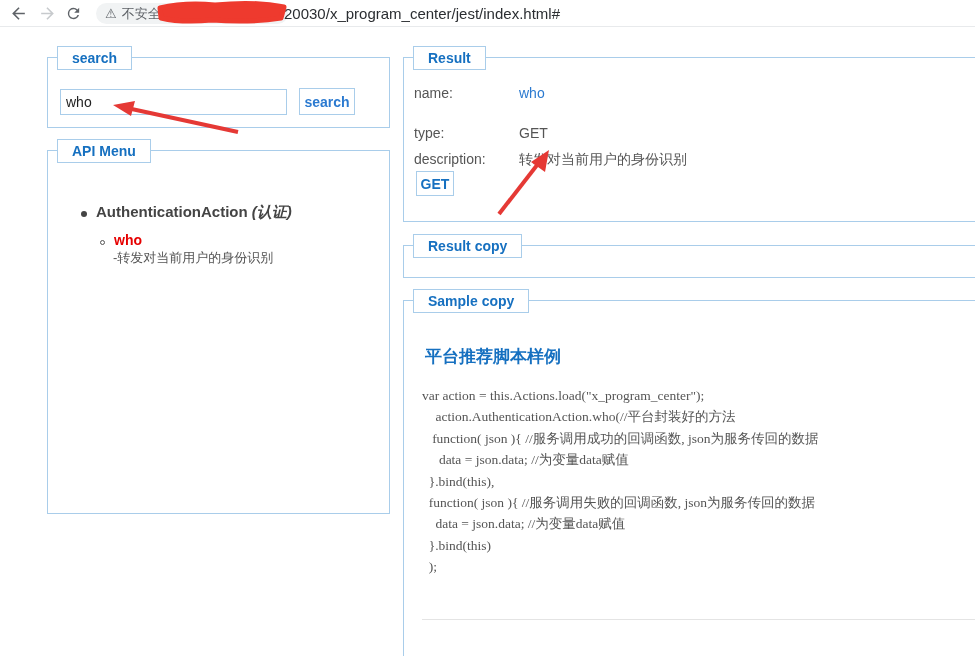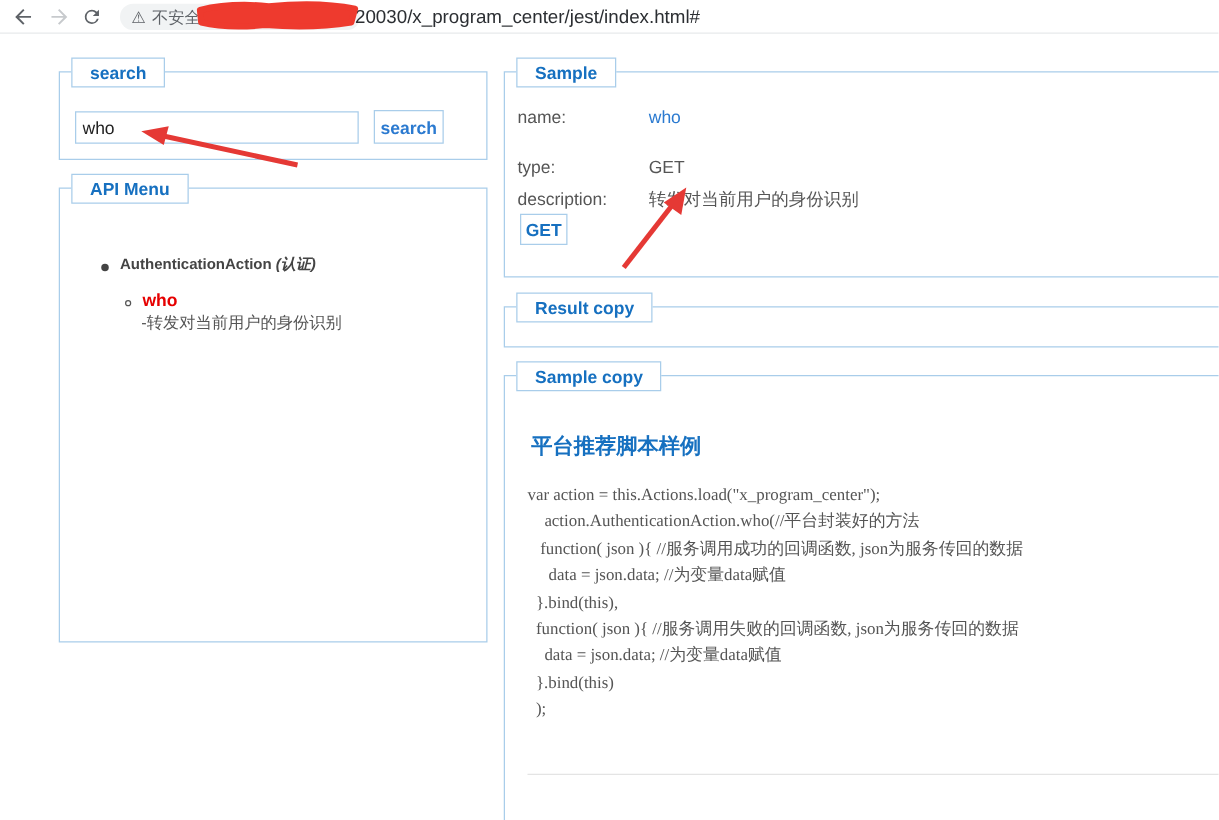--- a/index.html
+++ b/index.html
@@ -33,21 +33,21 @@
   .search-input { position:absolute; left:12px; top:31px; width:227px; height:26px;
                   border:1px solid #a9cdea; font-size:14px; color:#222; padding:0 5px;
                   font-family:"Liberation Sans", sans-serif; outline:none; background:#fff; }
   .search-btn { position:absolute; left:251px; top:30px; width:56px; height:27px;
                 border:1px solid #a9cdea; background:#fff; color:#2b7ad0; font-weight:600;
                 font-size:14px; font-family:"Liberation Sans", sans-serif; cursor:pointer; }
 
   
   .menu-group-bullet { position:absolute; left:33px; top:60px; width:6px; height:6px;
                        border-radius:50%; background:#444; }
-  .menu-group-label { position:absolute; left:48px; top:52px; font-size:12px;
+  .menu-group-label { position:absolute; left:48px; top:52px; font-size:15px;
                       font-weight:bold; color:#444; white-space:nowrap; }
   .menu-group-note { font-style:italic; font-weight:bold; }
   .menu-item-bullet { position:absolute; left:52px; top:89px; width:5px; height:5px;
                       border:1.5px solid #555; border-radius:50%; background:#fff; }
   .menu-item-link { position:absolute; left:66px; top:81px; font-size:14px; font-weight:bold;
                     color:#e60000; cursor:pointer; white-space:nowrap; }
   .menu-item-desc { position:absolute; left:65px; top:98px; font-size:13px; color:#555;
                     white-space:nowrap; }
 
   
@@ -113,21 +113,21 @@
   <div class="panel" style="left:47px; top:150px; width:343px; height:364px;">
     <span class="legend">API Menu</span>
     <span class="menu-group-bullet"></span>
     <span class="menu-group-label"><span>AuthenticationAction</span> <span class="menu-group-note">(认证)</span></span>
     <span class="menu-item-bullet"></span>
     <span class="menu-item-link">who</span>
     <span class="menu-item-desc">-转发对当前用户的身份识别</span>
   </div>
 
   <div class="panel" style="left:403px; top:57px; width:600px; height:165px;">
-    <span class="legend">Sample</span>
+    <span class="legend">Result</span>
 
     <div class="m-row" style="top:27px;">
       <span class="m-label">name:</span><span class="m-value link">who</span>
     </div>
     <div class="m-row" style="top:67px;">
       <span class="m-label">type:</span><span class="m-value">GET</span>
     </div>
     <div class="m-row" style="top:93px;">
       <span class="m-label">description:</span><span class="m-value">转发对当前用户的身份识别</span>
     </div>

